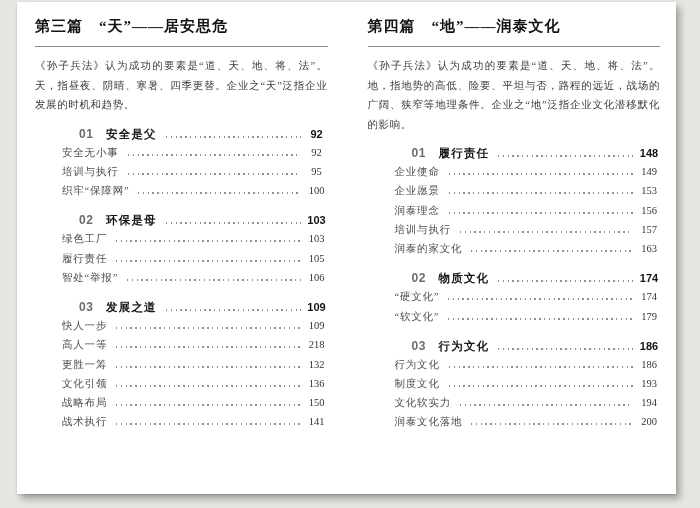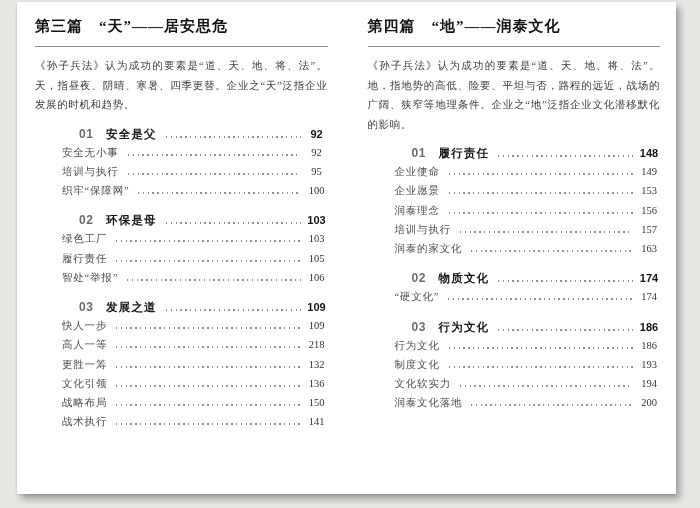--- a/index.html
+++ b/index.html
@@ -233,20 +233,25 @@
             <span class="num">02</span>
             <span class="title">物质文化</span>
             <div class="leader"></div>
             <span class="pg">174</span>
           </div>
           <div class="row sub">
             <span class="title">“硬文化”</span>
             <div class="leader"></div>
             <span class="pg">174</span>
           </div>
+          <div class="row sub">
+            <span class="title">“软文化”</span>
+            <div class="leader"></div>
+            <span class="pg">179</span>
+          </div>
         </div>
         <div class="section">
           <div class="row chapter">
             <span class="num">03</span>
             <span class="title">行为文化</span>
             <div class="leader"></div>
             <span class="pg">186</span>
           </div>
           <div class="row sub">
             <span class="title">行为文化</span>

